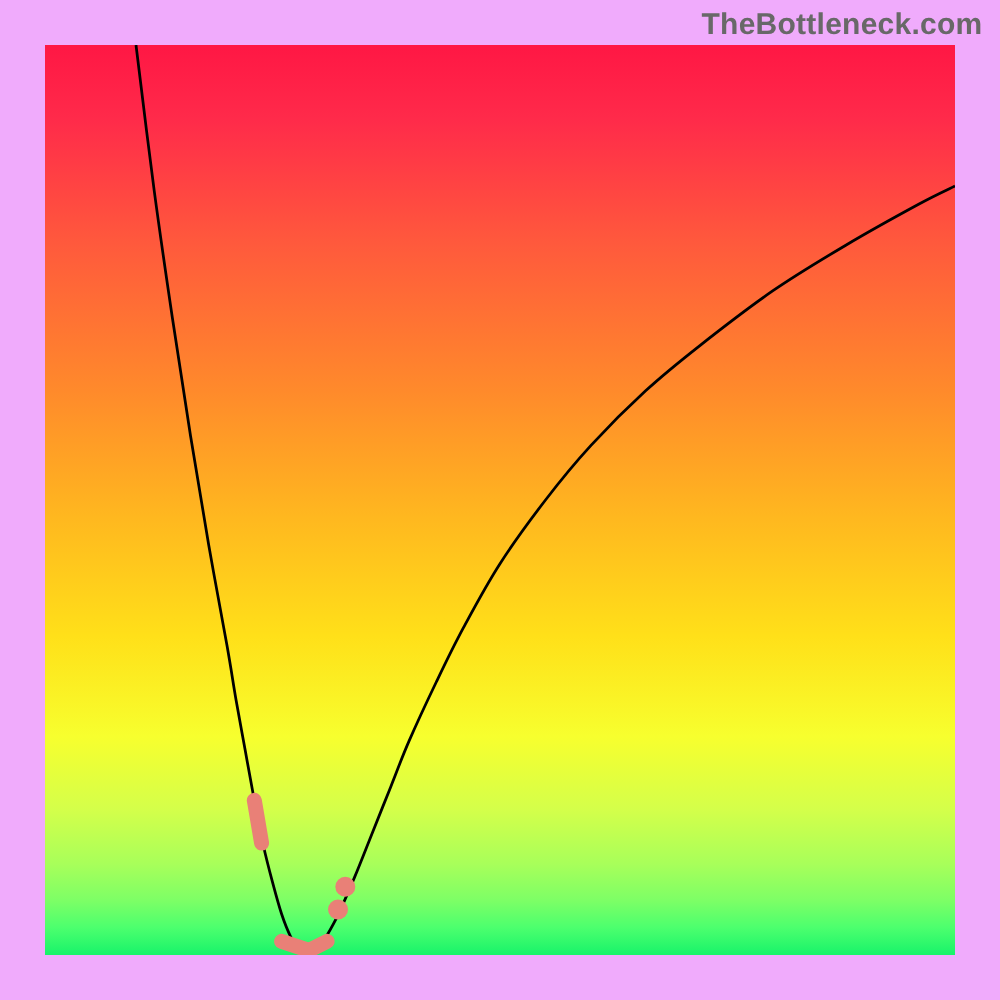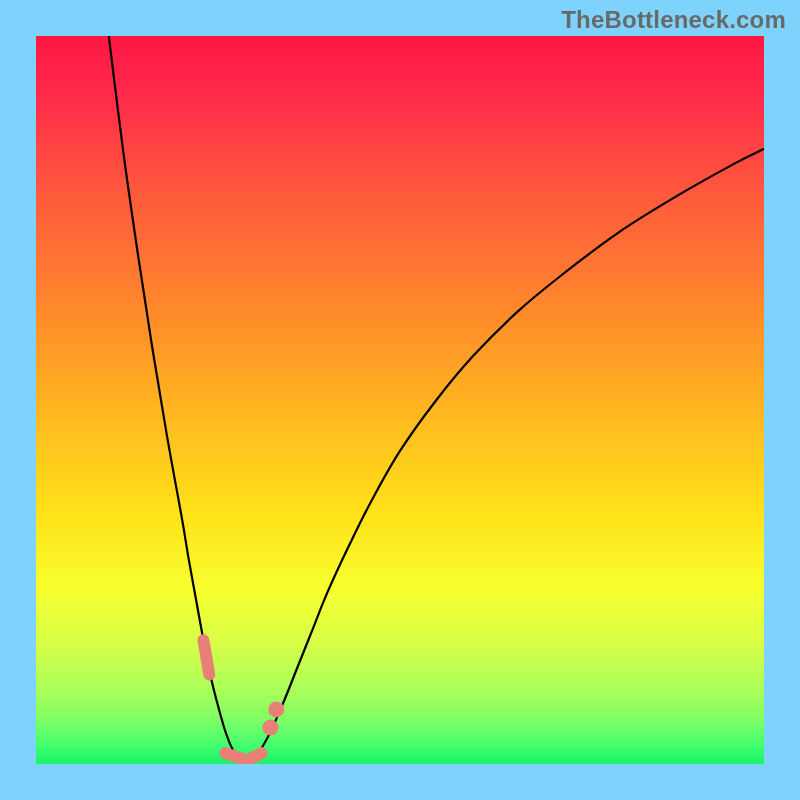--- a/index.html
+++ b/index.html
@@ -9,21 +9,21 @@
     height: 800px;
     background: #000;
     overflow: hidden;
   }
   .frame {
     position: absolute;
     left: 0;
     top: 0;
     width: 800px;
     height: 800px;
-    background: #7dd3fc;
+    background: #f0abfc;
   }
   .watermark {
     position: absolute;
     top: 6px;
     right: 14px;
     font-family: Arial, Helvetica, sans-serif;
     font-size: 24px;
     font-weight: 600;
     color: #686868;
     letter-spacing: 0.2px;

